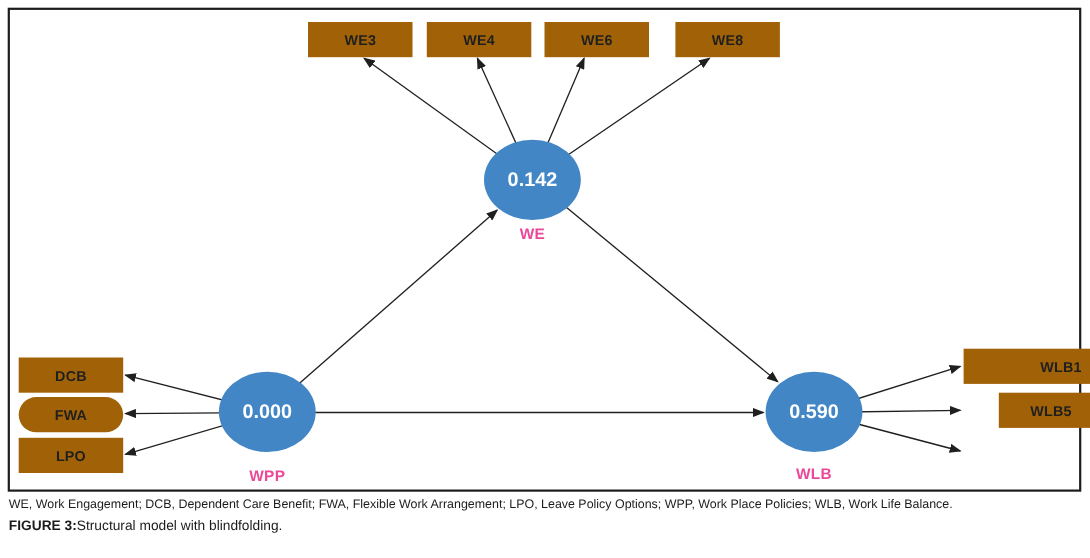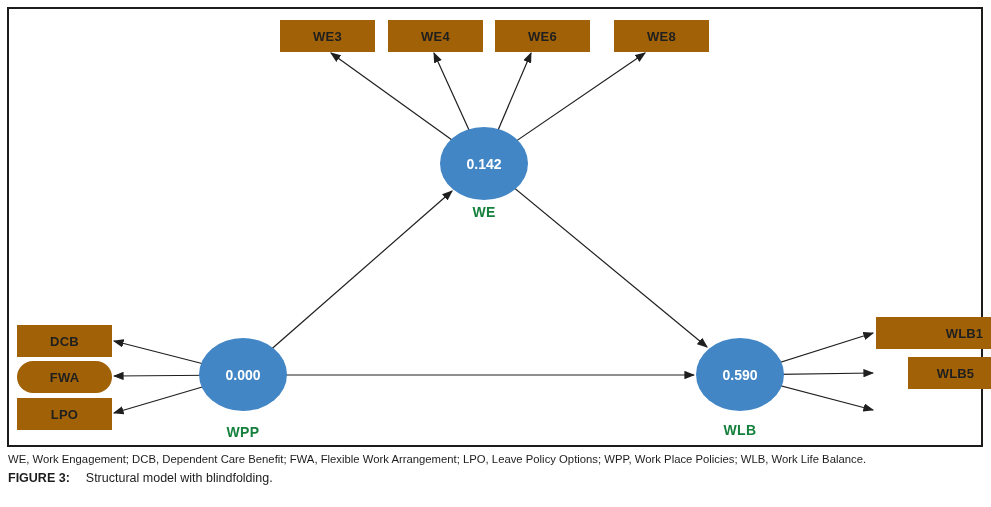--- a/index.html
+++ b/index.html
@@ -45,28 +45,28 @@
     width: 88px; height: 73px;
     background: #4286c6;
     border-radius: 50%;
     display: flex;
     align-items: center;
     justify-content: center;
     z-index: 2;
   }
   .latent .val {
     color: #ffffff;
-    font-size: 14px;
+    font-size: 18px;
     font-weight: bold;
   }
   .latent-label {
     position: absolute;
     width: 80px;
     text-align: center;
-    color: #15803d;
+    color: #ec4899;
     font-size: 14px;
     font-weight: 600;
     z-index: 2;
     letter-spacing: 0.3px;
   }
   .abbrev-note {
     position: absolute;
     left: 8px; top: 453px;
     width: 975px;
     color: #1c1c1c;
@@ -77,21 +77,21 @@
   .fig-caption {
     position: absolute;
     left: 8px; top: 471px;
     width: 975px;
     color: #1c1c1c;
     font-size: 12.5px;
     z-index: 2;
   }
   .fig-caption .cap-label {
     font-weight: bold;
-    margin-right: 16px;
+    margin-right: 0;
   }
 </style>
 </head>
 <body>
 
 <div class="stage">
 
   <div class="frame"></div>
 
   <svg class="arrows" viewBox="0 0 991 507" xmlns="http://www.w3.org/2000/svg">

